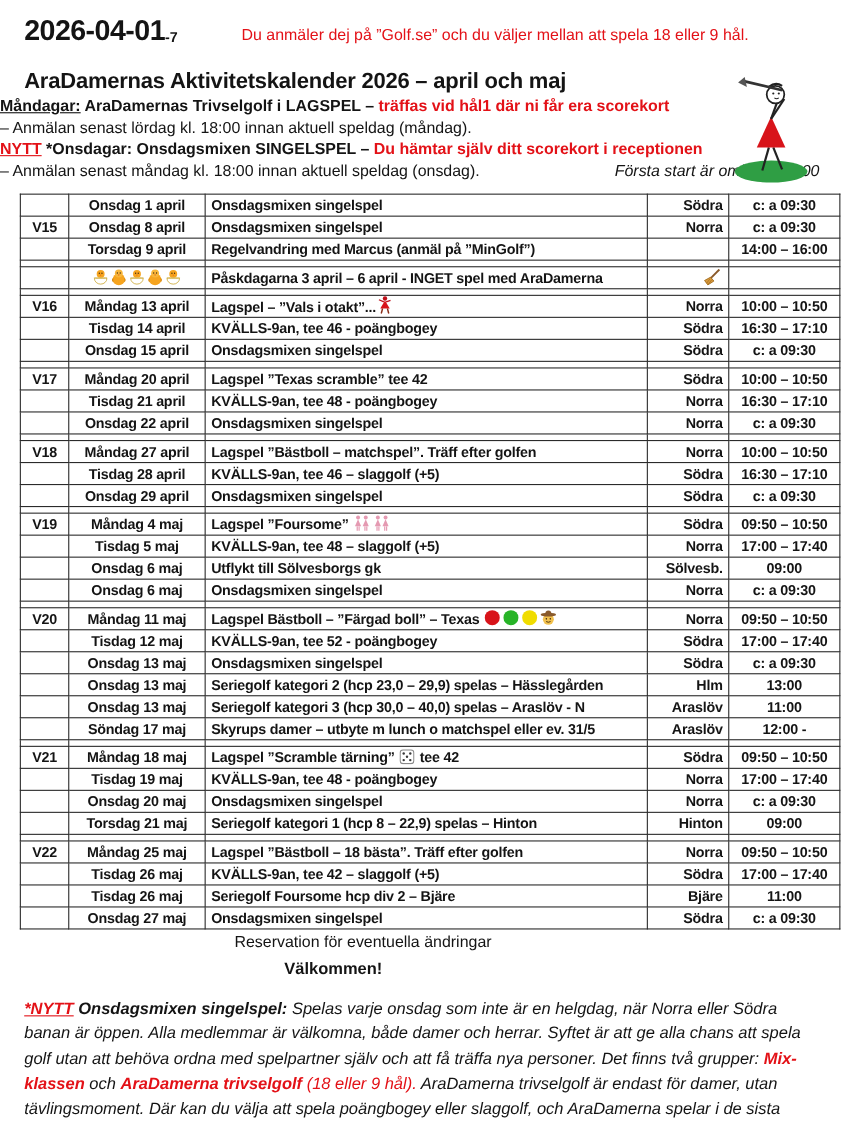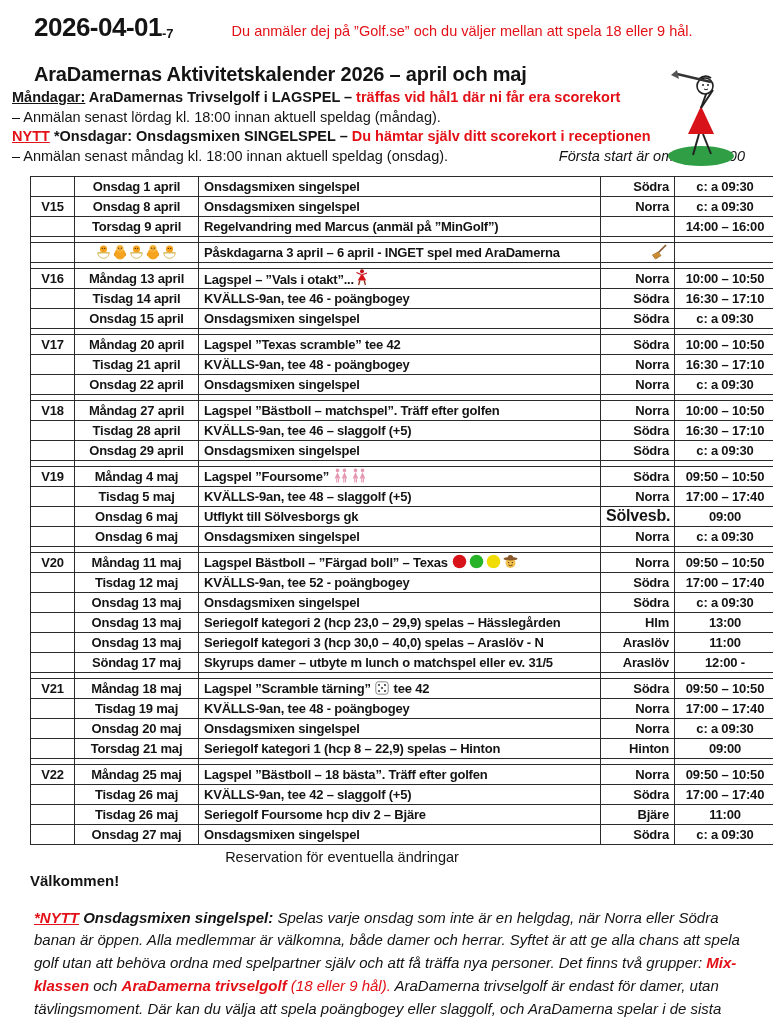--- a/index.html
+++ b/index.html
@@ -4,21 +4,21 @@
 <style>
   :root{
     --red:#e31117;
     --ink:#141414;
     --border:#2b2b2b;
   }
   *{box-sizing:border-box;margin:0;padding:0;}
   html,body{background:#fff;}
   .page{
     position:relative;width:773px;height:1024px;background:#fff;
-    font-family:"Liberation Sans",sans-serif;color:var(--ink);overflow:hidden;padding-left:12px;
+    font-family:"Liberation Sans",sans-serif;color:var(--ink);overflow:hidden;
   }
   
   .title-row{display:flex;align-items:baseline;padding:12px 0 0 22px;}
   .doc-date{font-size:26px;font-weight:700;letter-spacing:-0.5px;}
   .doc-date-suffix{font-size:13px;font-weight:700;position:relative;top:2px;}
   .signup-note{color:var(--red);font-weight:400;font-size:14.5px;margin-left:58px;}
   .page-title{font-size:20px;font-weight:700;margin:20px 0 2px 22px;letter-spacing:-0.2px;}
   .info-block{font-size:14.5px;line-height:19px;}
   .info-line{margin-top:0.5px;white-space:nowrap;}
   .deadline-line{font-weight:400;}
@@ -39,26 +39,26 @@
     font-weight:700;font-size:13px;letter-spacing:-0.2px;
     height:20px;padding:0 5px;white-space:nowrap;overflow:hidden;
     vertical-align:middle;
   }
   td.c-week{width:44px;text-align:center;}
   td.c-date{width:124px;text-align:center;}
   td.c-act {width:402px;text-align:left;padding-left:8px;}
   td.c-loc {width:74px;text-align:right;}
   td.c-time{width:101px;text-align:center;}
   tr.spacer td{height:6px;padding:0;}
-  td .loc-small{font-size:16px;}
+  td .loc-small{font-size:13px;}
   .icon{display:inline-block;vertical-align:-2px;line-height:0;margin:0 1px;}
   .icon svg{display:inline-block;}
   
   .reservation{width:624px;margin:4px 0 0 18px;text-align:center;font-size:14.5px;font-weight:400;}
-  .welcome{width:570px;margin:7px 0 0 18px;font-size:15px;font-weight:700;}
+  .welcome{width:570px;margin:7px 0 0 18px;text-align:center;font-size:15px;font-weight:700;}
   .footer-par{
     margin:18px 24px 0 22px;font-size:15px;line-height:1.52;
     font-style:italic;font-weight:400;
   }
 </style>
 </head>
 <body>
 
 <div class="page">
 

